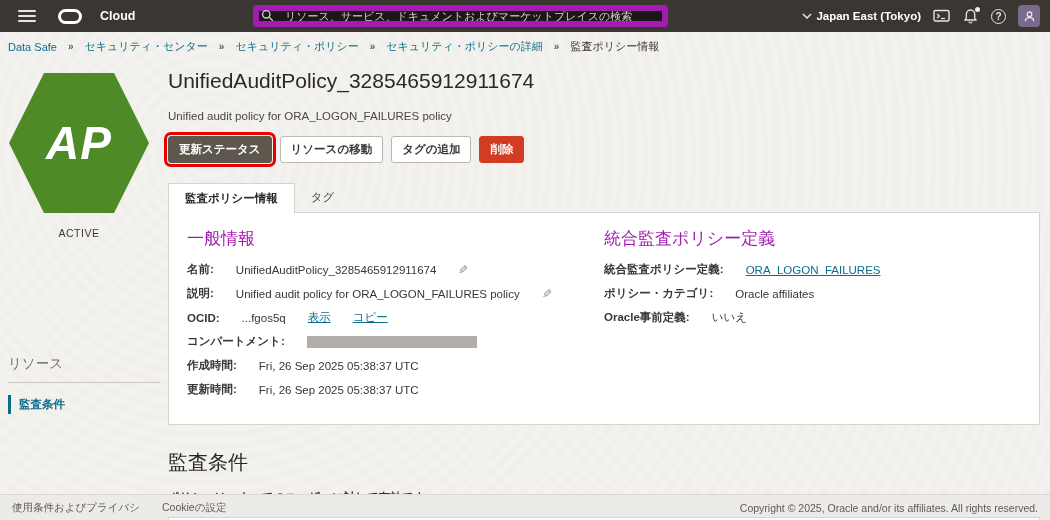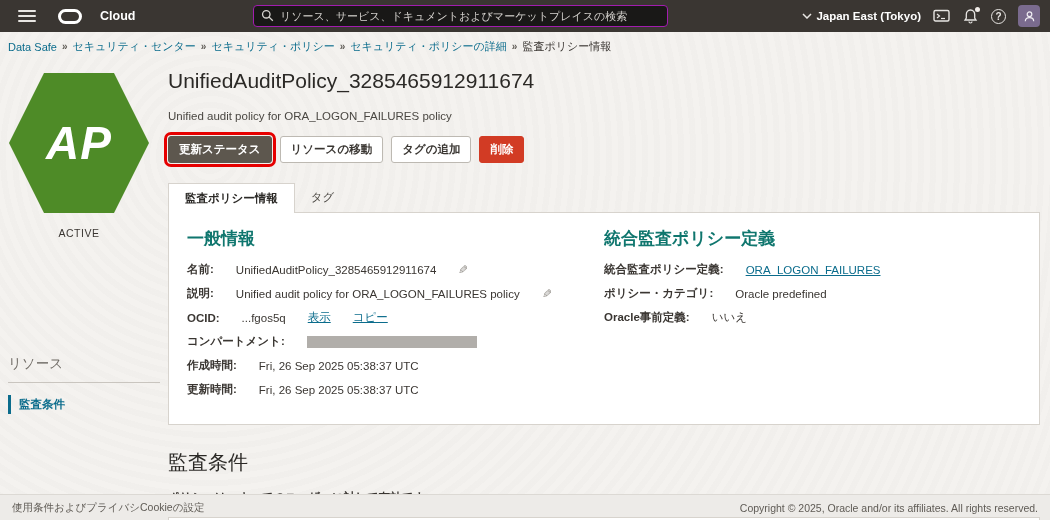--- a/index.html
+++ b/index.html
@@ -15,35 +15,35 @@
       #f4f2ef;
   }
   
   .topbar { height:32px; background:#3a3632; display:flex; align-items:center; padding:0 12px; position:relative; }
   .hamburger { width:18px; height:12px; display:flex; flex-direction:column; justify-content:space-between; cursor:pointer; margin-left:6px; }
   .hamburger span { display:block; height:2px; background:#e8e6e3; border-radius:1px; }
   .oracle-logo { width:24px; height:15px; border:3px solid #fff; border-radius:8px; margin-left:22px; }
   .brand { color:#fff; font-size:12.5px; font-weight:bold; margin-left:18px; }
   .searchwrap { position:absolute; left:253px; top:5px; width:415px; height:22px; }
   .searchbox {
-    width:100%; height:100%; background:#191817; border:1px solid #a21caf; border-radius:4px;
+    width:100%; height:100%; background:#191817; border:6px solid #a21caf; border-radius:4px;
     color:#e8e6e3; font-size:11px; padding:0 8px 0 26px; outline:none;
     font-family:"Liberation Sans","DejaVu Sans",sans-serif;
   }
   .searchbox::placeholder { color:#d8d5d1; opacity:1; }
   .search-icon { position:absolute; left:8px; top:4px; width:13px; height:13px; }
   .top-right { position:absolute; right:10px; top:0; height:32px; display:flex; align-items:center; gap:12px; }
   .chev-down { width:10px; height:6px; }
   .region { color:#fff; font-size:11.5px; font-weight:bold; margin-left:-8px; }
   .top-ic { width:17px; height:17px; position:relative; cursor:pointer; }
   .help-circ { width:15px; height:15px; border:1.5px solid #e8e6e3; border-radius:50%; color:#e8e6e3; font-size:10px; font-weight:bold; display:flex; align-items:center; justify-content:center; cursor:pointer; }
   .avatar { width:22px; height:22px; background:#7a6b8e; border-radius:4px; display:flex; align-items:center; justify-content:center; cursor:pointer; }
   .bell-dot { position:absolute; right:-1px; top:-1px; width:5px; height:5px; border-radius:50%; background:#f1ede9; }
   
-  .breadcrumb { padding:7px 0 5px 8px; font-size:11px; display:flex; gap:5px; align-items:center; flex-wrap:nowrap; }
+  .breadcrumb { padding:7px 0 5px 8px; font-size:11px; display:flex; gap:11px; align-items:center; flex-wrap:nowrap; }
   .bc-link { color:#0b6c8c; text-decoration:none; cursor:pointer; }
   .bc-sep { color:#5f5b55; font-weight:bold; font-size:10px; }
   .bc-current { color:#3a3632; }
   
   .main { position:relative; height:440px; }
   .leftrail { position:absolute; left:0; top:0; width:168px; height:100%; }
   .hexwrap { position:absolute; left:9px; top:14px; width:140px; text-align:center; }
   .hex {
     width:140px; height:140px; background:#4e8b27;
     clip-path:polygon(25% 0, 75% 0, 100% 50%, 75% 100%, 25% 100%, 0 50%);
@@ -64,35 +64,35 @@
   .btn-ghost { background:#fff; color:#3a3632; border-color:#bdb9b2; }
   .btn-danger { background:#d23b24; color:#fff; border-color:#d23b24; }
   .annotate { position:relative; outline:3px solid #e60000; outline-offset:1px; }
   
   .tabs { display:flex; margin-top:20px; }
   .tab { font-size:11.5px; padding:7px 16px; cursor:pointer; color:#4a4742; }
   .tab.active { background:#fff; border:1px solid #d7d3cd; border-bottom:none; font-weight:bold; color:#2b2926; position:relative; z-index:2; margin-bottom:-1px; }
   .card { background:#fff; border:1px solid #d7d3cd; position:relative; z-index:1; }
   .info-card { display:flex; padding:14px 18px 18px 18px; min-height:148px; }
   .col { width:50%; }
-  .col-h { font-size:17px; color:#0f766e; font-weight:700; margin-bottom:12px; }
+  .col-h { font-size:17px; color:#a21caf; font-weight:400; margin-bottom:12px; }
   .field { font-size:11.5px; margin-bottom:9px; color:#3a3632; display:flex; align-items:center; gap:22px; flex-wrap:nowrap; }
   .field b { font-weight:bold; }
   .lnk { color:#0b6c8c; text-decoration:underline; cursor:pointer; }
   .pencil { color:#8d8983; font-size:12px; cursor:pointer; transform:scaleX(-1); display:inline-block; }
   .redact { display:inline-block; width:170px; height:12px; background:#b1aeaa; }
   .dot { display:inline-block; width:9px; height:9px; border-radius:50%; background:#2e7d32; margin-right:2px; }
   
   .section-h { font-size:20px; color:#2b2926; font-weight:400; margin-top:24px; }
   .section-note { font-size:11.5px; font-weight:bold; color:#3a3632; margin-top:14px; }
   .cond-card { margin-top:12px; }
   .cond-toolbar { padding:9px 10px; }
   
   .footer { position:absolute; left:0; bottom:0; width:100%; height:26px; background:#edebe8; border-top:1px solid #dcd9d4; display:flex; align-items:center; justify-content:space-between; padding:0 12px; font-size:10.5px; color:#5f5b55; }
-  .footer-links { display:flex; }
+  .footer-links { display:flex; gap:22px; }
   .footer-link { cursor:pointer; color:#5f5b55; }
 </style>
 </head>
 <body>
 
 <div class="page">
 
   <div class="topbar">
     <div class="hamburger">
         <span></span>
@@ -213,21 +213,21 @@
           </div>
         </div>
         <div class="col">
           <div class="col-h">統合監査ポリシー定義</div>
           <div class="field">
             <b>統合監査ポリシー定義:</b>
             <a class="lnk">ORA_LOGON_FAILURES</a>
           </div>
           <div class="field">
             <b>ポリシー・カテゴリ:</b>
-            <span>Oracle predefined</span>
+            <span>Oracle affiliates</span>
           </div>
           <div class="field">
             <b>Oracle事前定義:</b>
             <span>いいえ</span>
           </div>
         </div>
       </div>
 
       <div class="section-h">監査条件</div>
       <div class="section-note">ポリシーは、すべてのユーザーに対して有効です</div>

